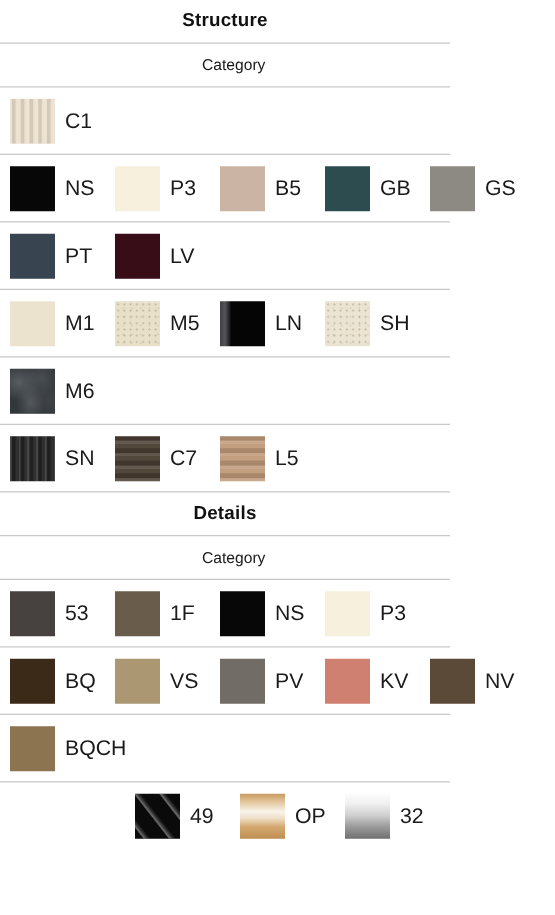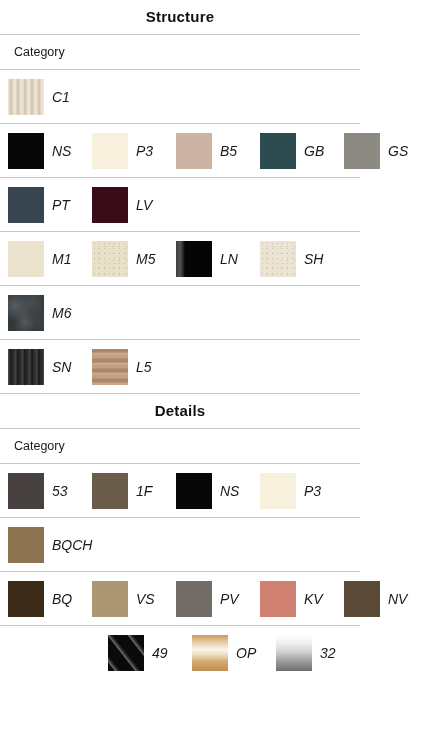--- a/index.html
+++ b/index.html
@@ -22,21 +22,21 @@
   .section-title {
     font-size: 15px;
     font-weight: bold;
     text-align: center;
     letter-spacing: 0.2px;
     padding: 8px 0 9px 0;
     color: #111111;
   }
   .col-header {
     font-size: 12.5px;
-    text-align: left;
+    text-align: center;
     padding: 10px 0 10px 14px;
     color: #1a1a1a;
     border-top: 1px solid #c8c8c8;
     border-bottom: 1px solid #c8c8c8;
   }
   .swatch-row {
     display: flex;
     align-items: center;
     height: 54px;
     padding: 0 0 0 8px;
@@ -55,25 +55,24 @@
   }
   .chip {
     width: 36px;
     height: 36px;
     flex: 0 0 36px;
     display: block;
     position: relative;
     overflow: hidden;
   }
   .chip-label {
-    font-size: 14px;
+    font-size: 17px;
     margin-left: 8px;
     color: #1a1a1a;
     white-space: nowrap;
-    font-style: italic;
   }
   
   .tex-vgrain::after {
     content: "";
     position: absolute;
     inset: 0;
     background: repeating-linear-gradient(90deg,
         rgba(255,255,255,0.16) 0px, rgba(255,255,255,0.16) 1px,
         rgba(0,0,0,0.10) 2px, rgba(0,0,0,0.10) 4px,
         rgba(255,255,255,0.06) 5px, rgba(255,255,255,0.06) 7px);
@@ -184,20 +183,24 @@
         <span class="chip tex-mottle" style="background: rgb(50, 55, 58);"></span>
         <span class="chip-label">M6</span>
       </div>
     </div>
     <div class="swatch-row">
       <div class="cell">
         <span class="chip tex-vgrain" style="background: rgb(35, 35, 35);"></span>
         <span class="chip-label">SN</span>
       </div>
       <div class="cell">
+        <span class="chip tex-hgrain" style="background: rgb(74, 62, 50);"></span>
+        <span class="chip-label">C7</span>
+      </div>
+      <div class="cell">
         <span class="chip tex-hgrain" style="background: rgb(192, 154, 122);"></span>
         <span class="chip-label">L5</span>
       </div>
     </div>
     <div class="section-title">Details</div>
     <div class="col-header">Category</div>
     <div class="swatch-row">
       <div class="cell">
         <span class="chip" style="background: rgb(71, 66, 63);"></span>
         <span class="chip-label">53</span>
@@ -210,44 +213,44 @@
         <span class="chip" style="background: rgb(7, 7, 7);"></span>
         <span class="chip-label">NS</span>
       </div>
       <div class="cell">
         <span class="chip" style="background: rgb(246, 240, 221);"></span>
         <span class="chip-label">P3</span>
       </div>
     </div>
     <div class="swatch-row">
       <div class="cell">
+        <span class="chip" style="background: rgb(59, 42, 24);"></span>
+        <span class="chip-label">BQ</span>
+      </div>
+      <div class="cell">
+        <span class="chip" style="background: rgb(171, 152, 114);"></span>
+        <span class="chip-label">VS</span>
+      </div>
+      <div class="cell">
+        <span class="chip" style="background: rgb(113, 108, 102);"></span>
+        <span class="chip-label">PV</span>
+      </div>
+      <div class="cell">
+        <span class="chip" style="background: rgb(207, 128, 112);"></span>
+        <span class="chip-label">KV</span>
+      </div>
+      <div class="cell">
+        <span class="chip" style="background: rgb(92, 74, 56);"></span>
+        <span class="chip-label">NV</span>
+      </div>
+    </div>
+    <div class="swatch-row">
+      <div class="cell">
         <span class="chip" style="background: rgb(141, 116, 80);"></span>
         <span class="chip-label">BQCH</span>
-      </div>
-    </div>
-    <div class="swatch-row">
-      <div class="cell">
-        <span class="chip" style="background: rgb(59, 42, 24);"></span>
-        <span class="chip-label">BQ</span>
-      </div>
-      <div class="cell">
-        <span class="chip" style="background: rgb(171, 152, 114);"></span>
-        <span class="chip-label">VS</span>
-      </div>
-      <div class="cell">
-        <span class="chip" style="background: rgb(113, 108, 102);"></span>
-        <span class="chip-label">PV</span>
-      </div>
-      <div class="cell">
-        <span class="chip" style="background: rgb(207, 128, 112);"></span>
-        <span class="chip-label">KV</span>
-      </div>
-      <div class="cell">
-        <span class="chip" style="background: rgb(92, 74, 56);"></span>
-        <span class="chip-label">NV</span>
       </div>
     </div>
     <div class="swatch-row">
       <div class="cell">
         <span class="chip tex-diag" style="background: rgb(10, 10, 10);"></span>
         <span class="chip-label">49</span>
       </div>
       <div class="cell">
         <span class="chip" style="background: linear-gradient(rgb(200, 154, 94) 0%, rgb(224, 194, 150) 16%, rgb(249, 244, 236) 40%, rgb(239, 224, 200) 54%, rgb(211, 168, 110) 74%, rgb(192, 143, 82) 100%);"></span>
         <span class="chip-label">OP</span>

